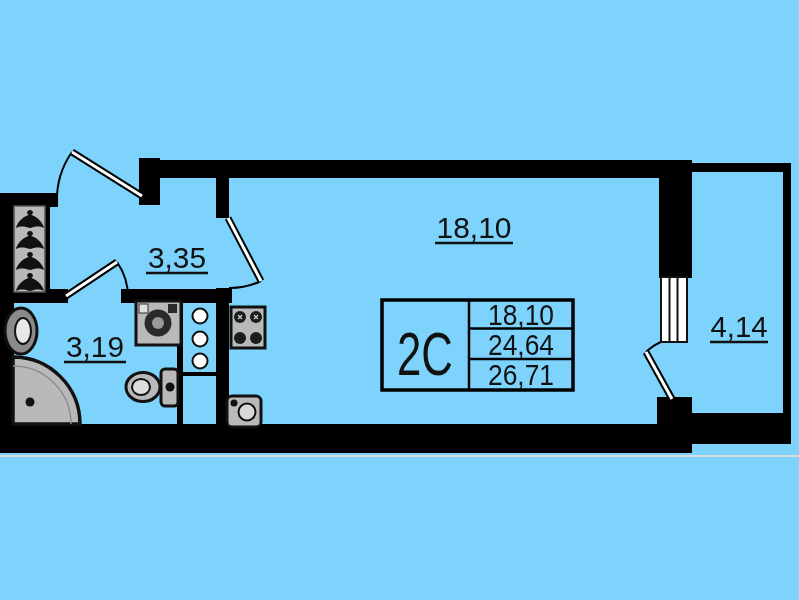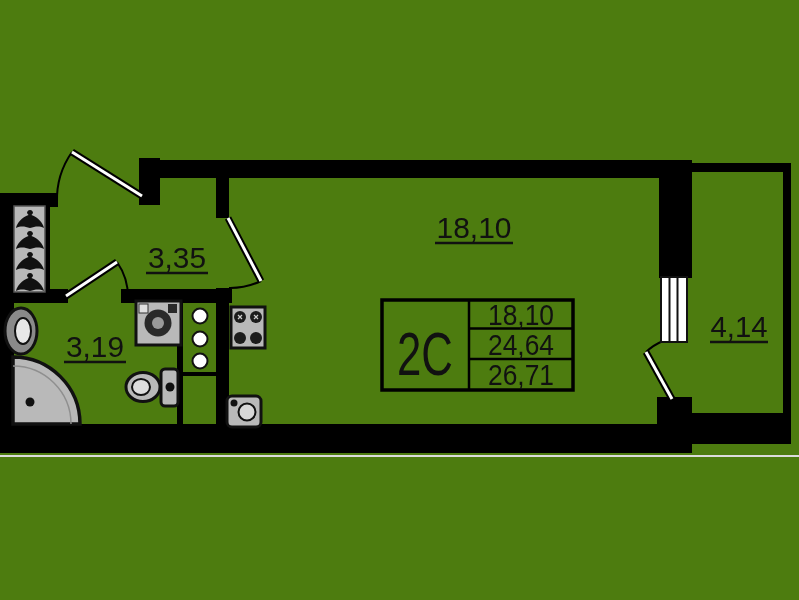--- a/index.html
+++ b/index.html
@@ -1,16 +1,16 @@
 <!DOCTYPE html>
 <html><head>
 <meta charset="utf-8">
 <style>
   html,body{margin:0;padding:0;background:#fff;}
-  .stage{position:relative;width:799px;height:600px;background:#4d7c0f;overflow:hidden;
+  .stage{position:relative;width:799px;height:600px;background:#7dd3fc;overflow:hidden;
          font-family:"Liberation Sans", sans-serif;}
   svg{position:absolute;left:0;top:0;}
   text{font-family:"Liberation Sans", sans-serif;fill:#111;}
   .room-label{font-size:30px;}
   .table-val{font-size:30px;}
   .unit-type{font-size:62px;}
   .wall{fill:#000;}
   .leaf-outer{stroke:#000;stroke-width:7;}
   .leaf-inner{stroke:#fff;stroke-width:3;}
   .swing{fill:none;stroke:#000;stroke-width:2;}

